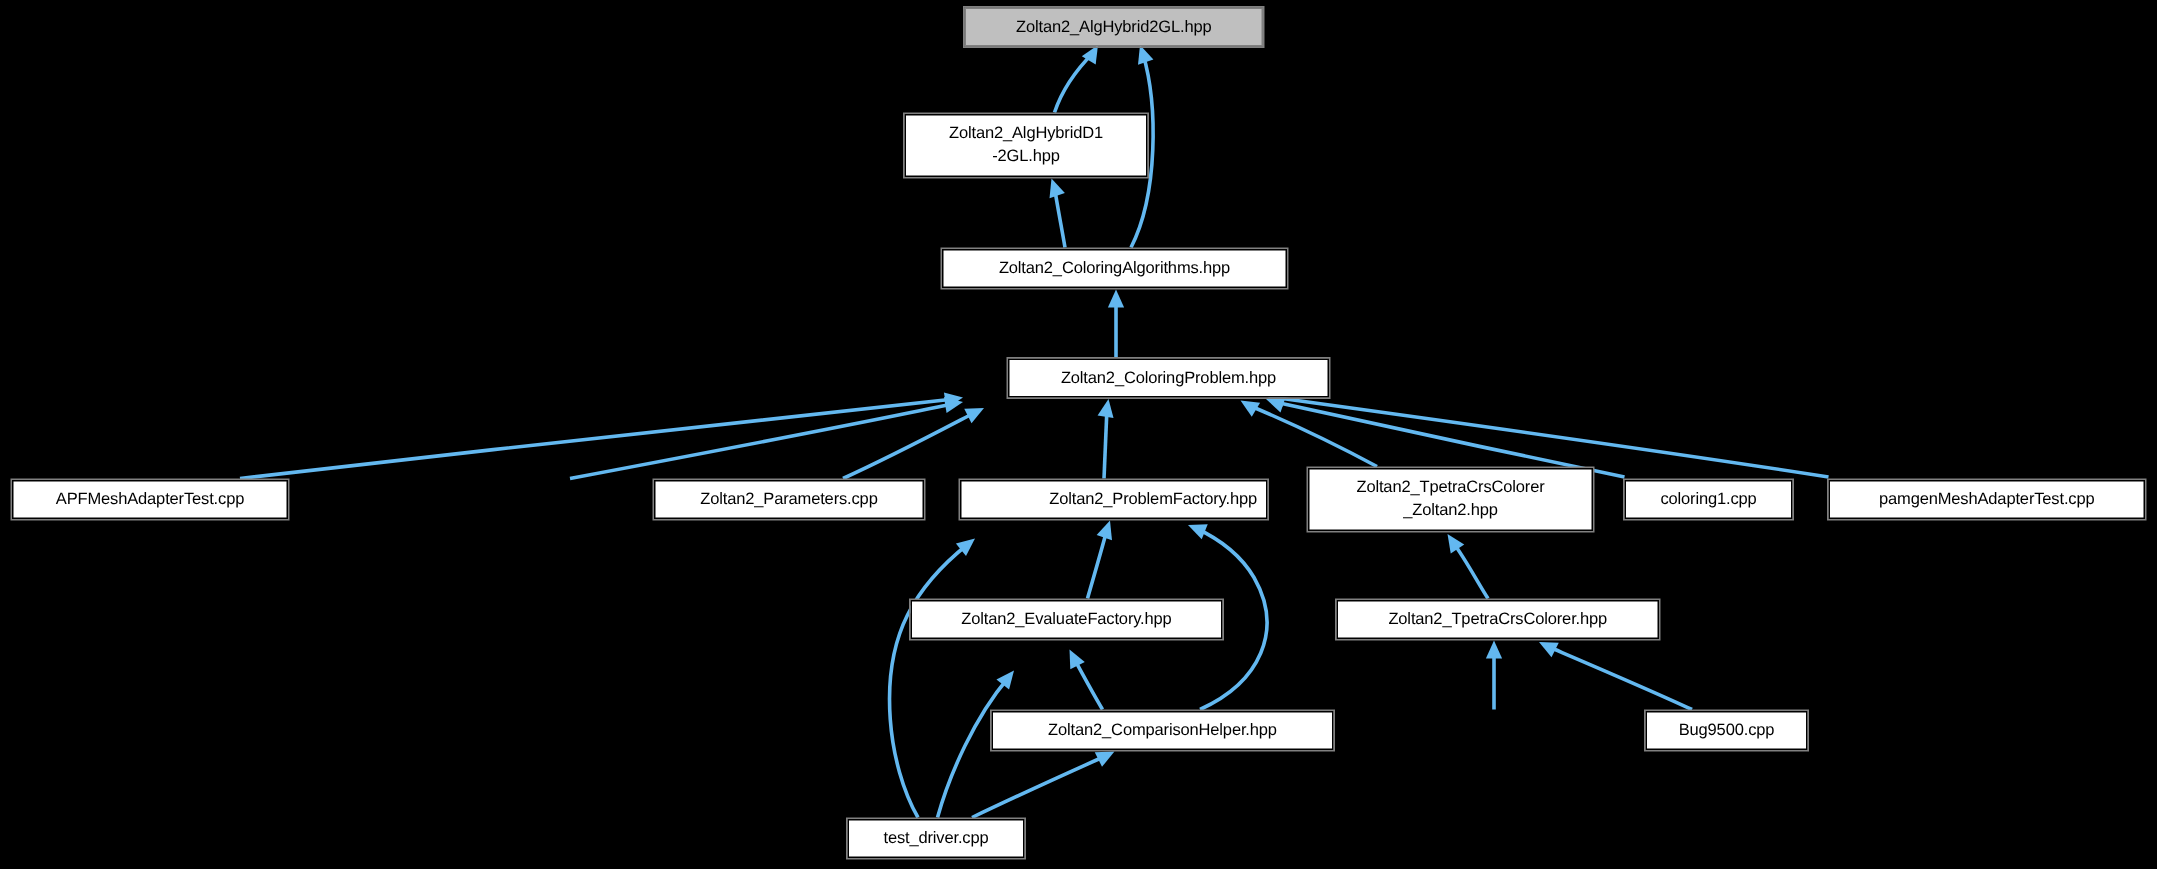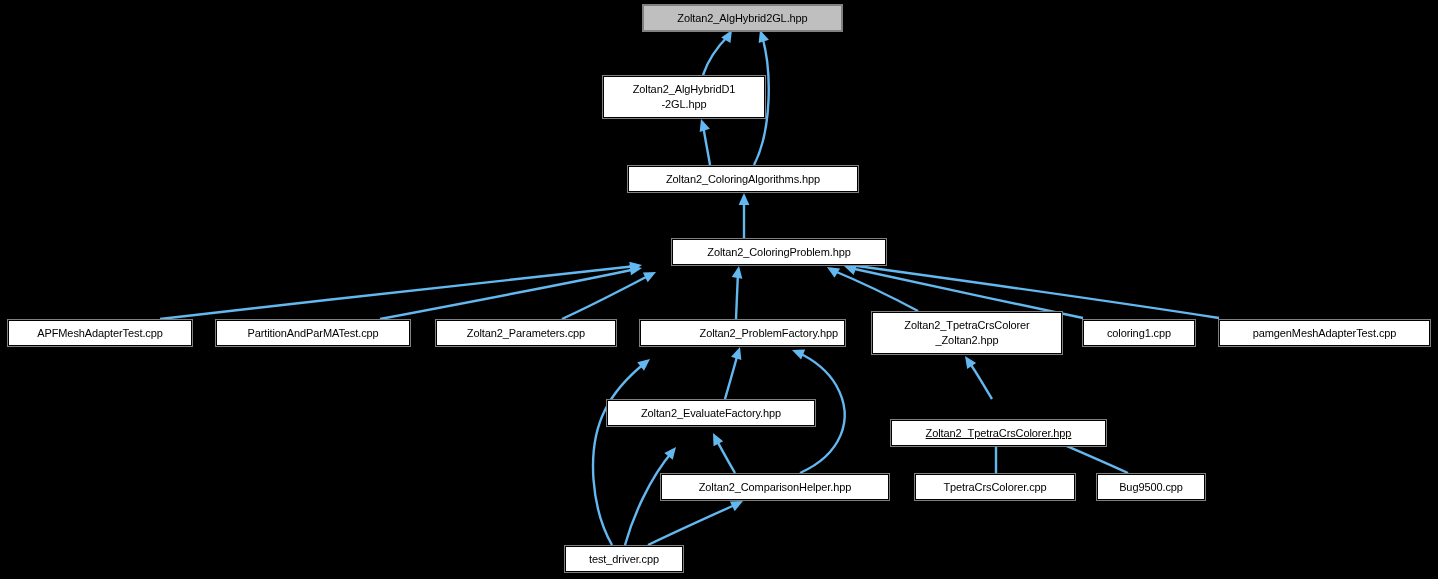--- a/index.html
+++ b/index.html
@@ -97,26 +97,24 @@
       <path d="M 996 427 L 1001.4 439 L 990.6 439 Z" fill="#63b8f0"></path>
       <path d="M 1128 473 C 1100 460, 1060 443, 1032 431" fill="none" stroke="#63b8f0" stroke-width="2.4"></path>
       <path d="M 1026 428 L 1039.1480797076988 428.53665631459995 L 1034.3181728762993 438.1964699773991 Z" fill="#63b8f0"></path>
     </svg>
 <div class="node-box root" style="left: 643px; top: 5px; width: 199px; height: 26px;"><span class="node-label">Zoltan2_AlgHybrid2GL.hpp</span></div>
     <div class="node-box" style="left: 603px; top: 76px; width: 162px; height: 42px;"><span class="node-label">Zoltan2_AlgHybridD1
 -2GL.hpp</span></div>
     <div class="node-box" style="left: 628px; top: 166px; width: 230px; height: 26px;"><span class="node-label">Zoltan2_ColoringAlgorithms.hpp</span></div>
     <div class="node-box" style="left: 672px; top: 239px; width: 214px; height: 26px;"><span class="node-label">Zoltan2_ColoringProblem.hpp</span></div>
     <div class="node-box" style="left: 8px; top: 320px; width: 184px; height: 26px;"><span class="node-label">APFMeshAdapterTest.cpp</span></div>
-    <div class="node-box" style="left: 216px; top: 320px; width: 194px; height: 26px;"><span class="node-label">PartitionAndParMATest.cpp</span></div>
     <div class="node-box" style="left: 436px; top: 320px; width: 180px; height: 26px;"><span class="node-label">Zoltan2_Parameters.cpp</span></div>
     <div class="node-box" style="left: 640px; top: 320px; width: 205px; height: 26px; text-align: right;"><span class="node-label">Zoltan2_ProblemFactory.hpp</span></div>
     <div class="node-box" style="left: 872px; top: 312px; width: 190px; height: 42px;"><span class="node-label">Zoltan2_TpetraCrsColorer
 _Zoltan2.hpp</span></div>
     <div class="node-box" style="left: 1083px; top: 320px; width: 112px; height: 26px; align-items: center;"><span class="node-label">coloring1.cpp</span></div>
     <div class="node-box" style="left: 1219px; top: 320px; width: 211px; height: 26px;"><span class="node-label">pamgenMeshAdapterTest.cpp</span></div>
     <div class="node-box" style="left: 607px; top: 400px; width: 208px; height: 26px;"><span class="node-label">Zoltan2_EvaluateFactory.hpp</span></div>
-    <div class="node-box" style="left: 891px; top: 420px; width: 215px; height: 26px; text-decoration: underline;"><span class="node-label">Zoltan2_TpetraCrsColorer.hpp</span></div>
+    <div class="node-box" style="left: 891px; top: 400px; width: 215px; height: 26px;"><span class="node-label">Zoltan2_TpetraCrsColorer.hpp</span></div>
     <div class="node-box" style="left: 661px; top: 474px; width: 228px; height: 26px;"><span class="node-label">Zoltan2_ComparisonHelper.hpp</span></div>
-    <div class="node-box" style="left: 915px; top: 474px; width: 160px; height: 26px;"><span class="node-label">TpetraCrsColorer.cpp</span></div>
     <div class="node-box" style="left: 1097px; top: 474px; width: 108px; height: 26px;"><span class="node-label">Bug9500.cpp</span></div>
     <div class="node-box" style="left: 565px; top: 546px; width: 118px; height: 26px;"><span class="node-label">test_driver.cpp</span></div>
   </div>
 
 </body></html>

